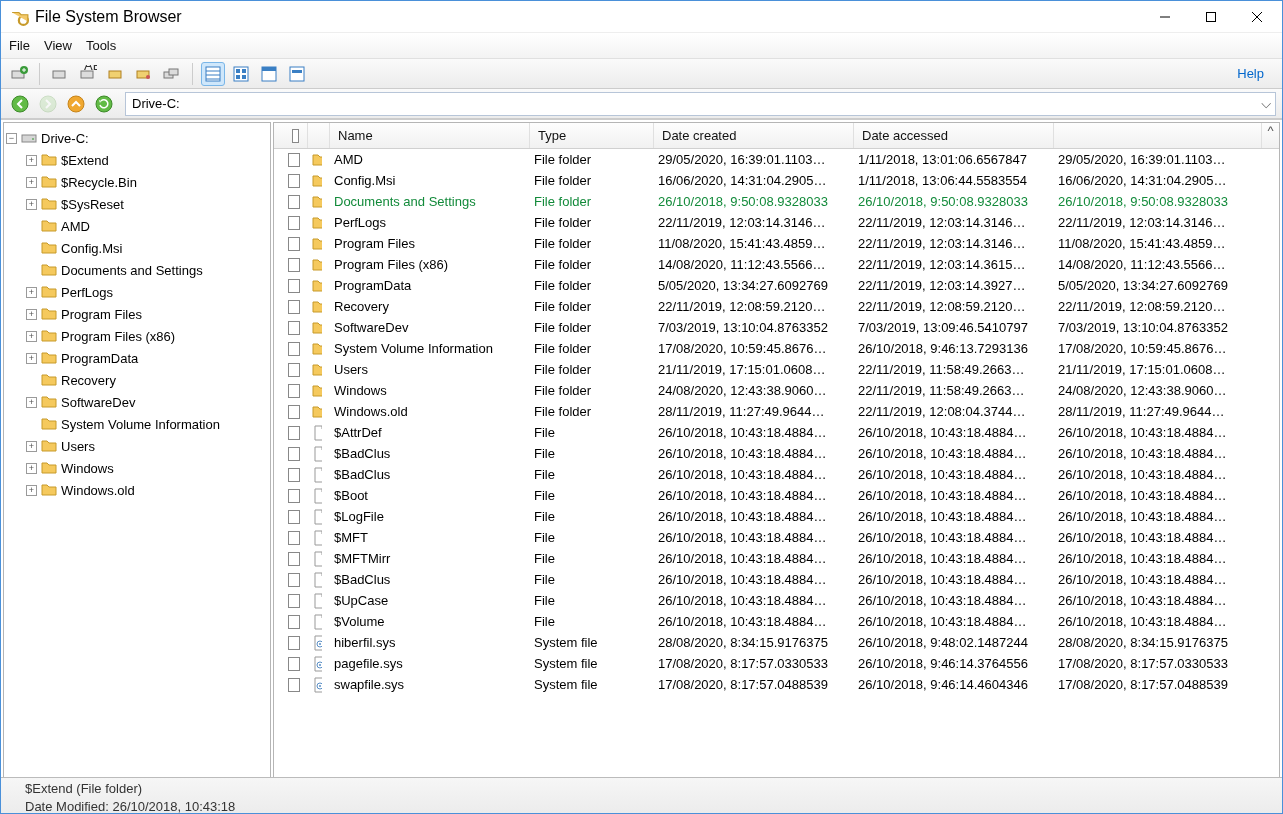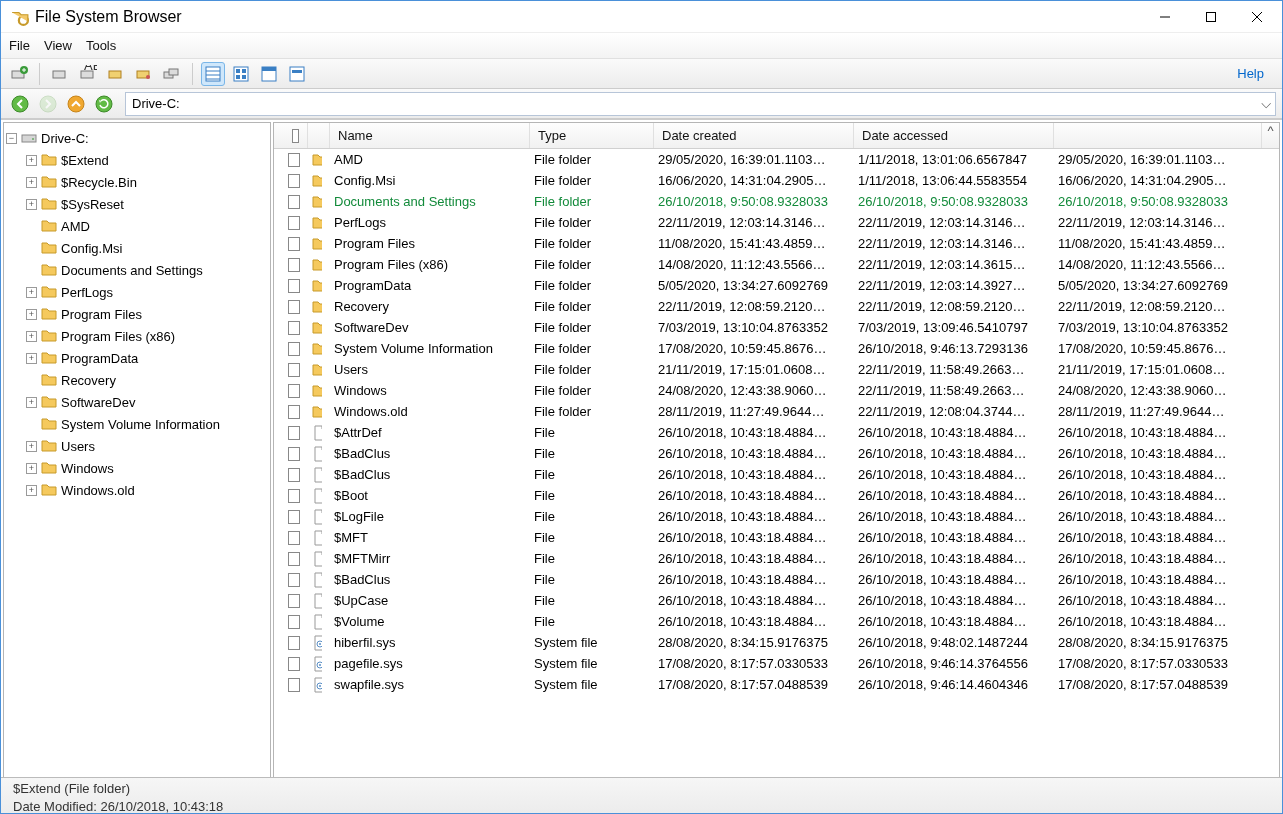--- a/index.html
+++ b/index.html
@@ -32,21 +32,21 @@
 .table-head{height:26px;display:flex;background:linear-gradient(#fdfdfd,#f1f1f1);border-bottom:1px solid #d0d0d0;flex:none}
 .table-head .th{border-right:1px solid #e0e0e0;padding:4px 8px;color:#111;display:flex;align-items:center}
 .table-body{flex:1;overflow-y:auto;overflow-x:hidden}
 .row{display:flex;align-items:center;height:21px}
 .row.special{color:#128a3a}
 .row .cell{white-space:nowrap;overflow:hidden;text-overflow:ellipsis;padding:0 8px 0 4px}
 .chk{width:14px;height:14px;border:1px solid #888;background:#fff;margin-left:10px}
 .hscroll{height:18px;background:#f0f0f0;border-top:1px solid #ddd;display:flex;align-items:center;position:relative}
 .hscroll .arrow{width:18px;height:18px;background:#f0f0f0;border:1px solid #ccc;display:flex;align-items:center;justify-content:center;font-size:10px;color:#555}
 .hscroll .thumb{position:absolute;left:18px;top:0;height:16px;width:420px;background:#cdcdcd;border:1px solid #aaa}
-.status{position:absolute;bottom:0;left:0;right:0;height:36px;border-top:1px solid #bbb;background:linear-gradient(#f6f6f6,#ececec);padding:2px 12px;font-size:12px;color:#333;line-height:1.4}
+.status{position:absolute;bottom:0;left:0;right:0;height:36px;border-top:1px solid #bbb;background:linear-gradient(#f6f6f6,#ececec);padding:2px 24px;font-size:12px;color:#333;line-height:1.4}
 .col-chk{width:34px;display:flex;align-items:center;justify-content:center}
 .col-icon{width:22px;display:flex;align-items:center;justify-content:center}
 .col-name{width:200px}
 .col-type{width:124px}
 .col-mod{width:200px}
 .col-crt{width:200px}
 .col-acc{width:200px}
 svg{display:block}
 </style>
 </head>

